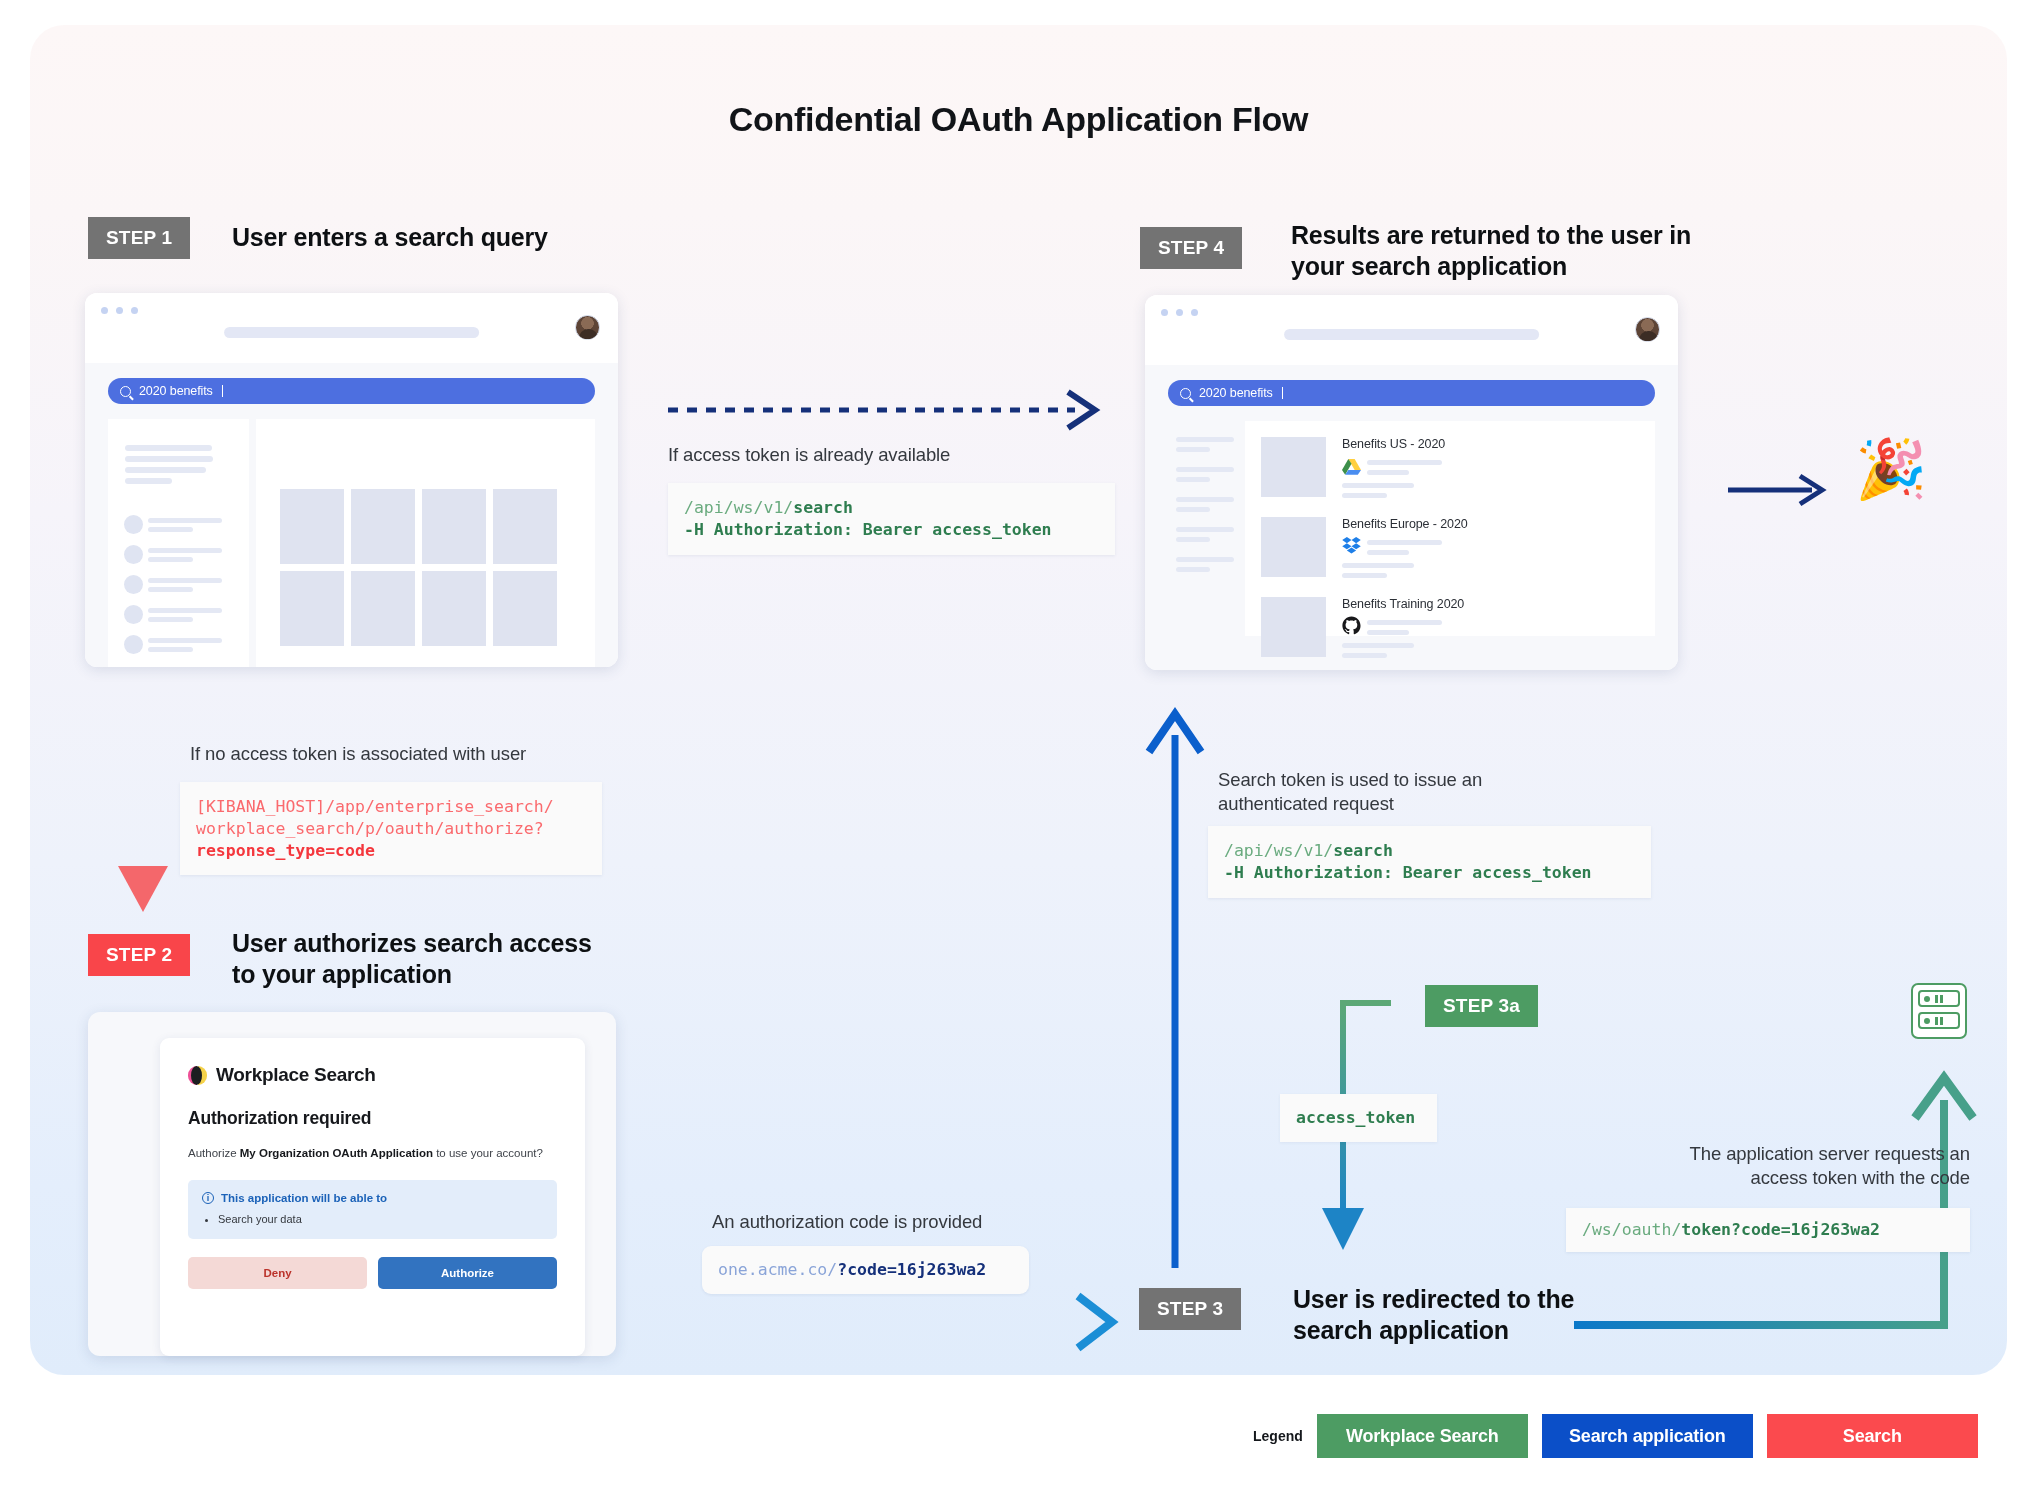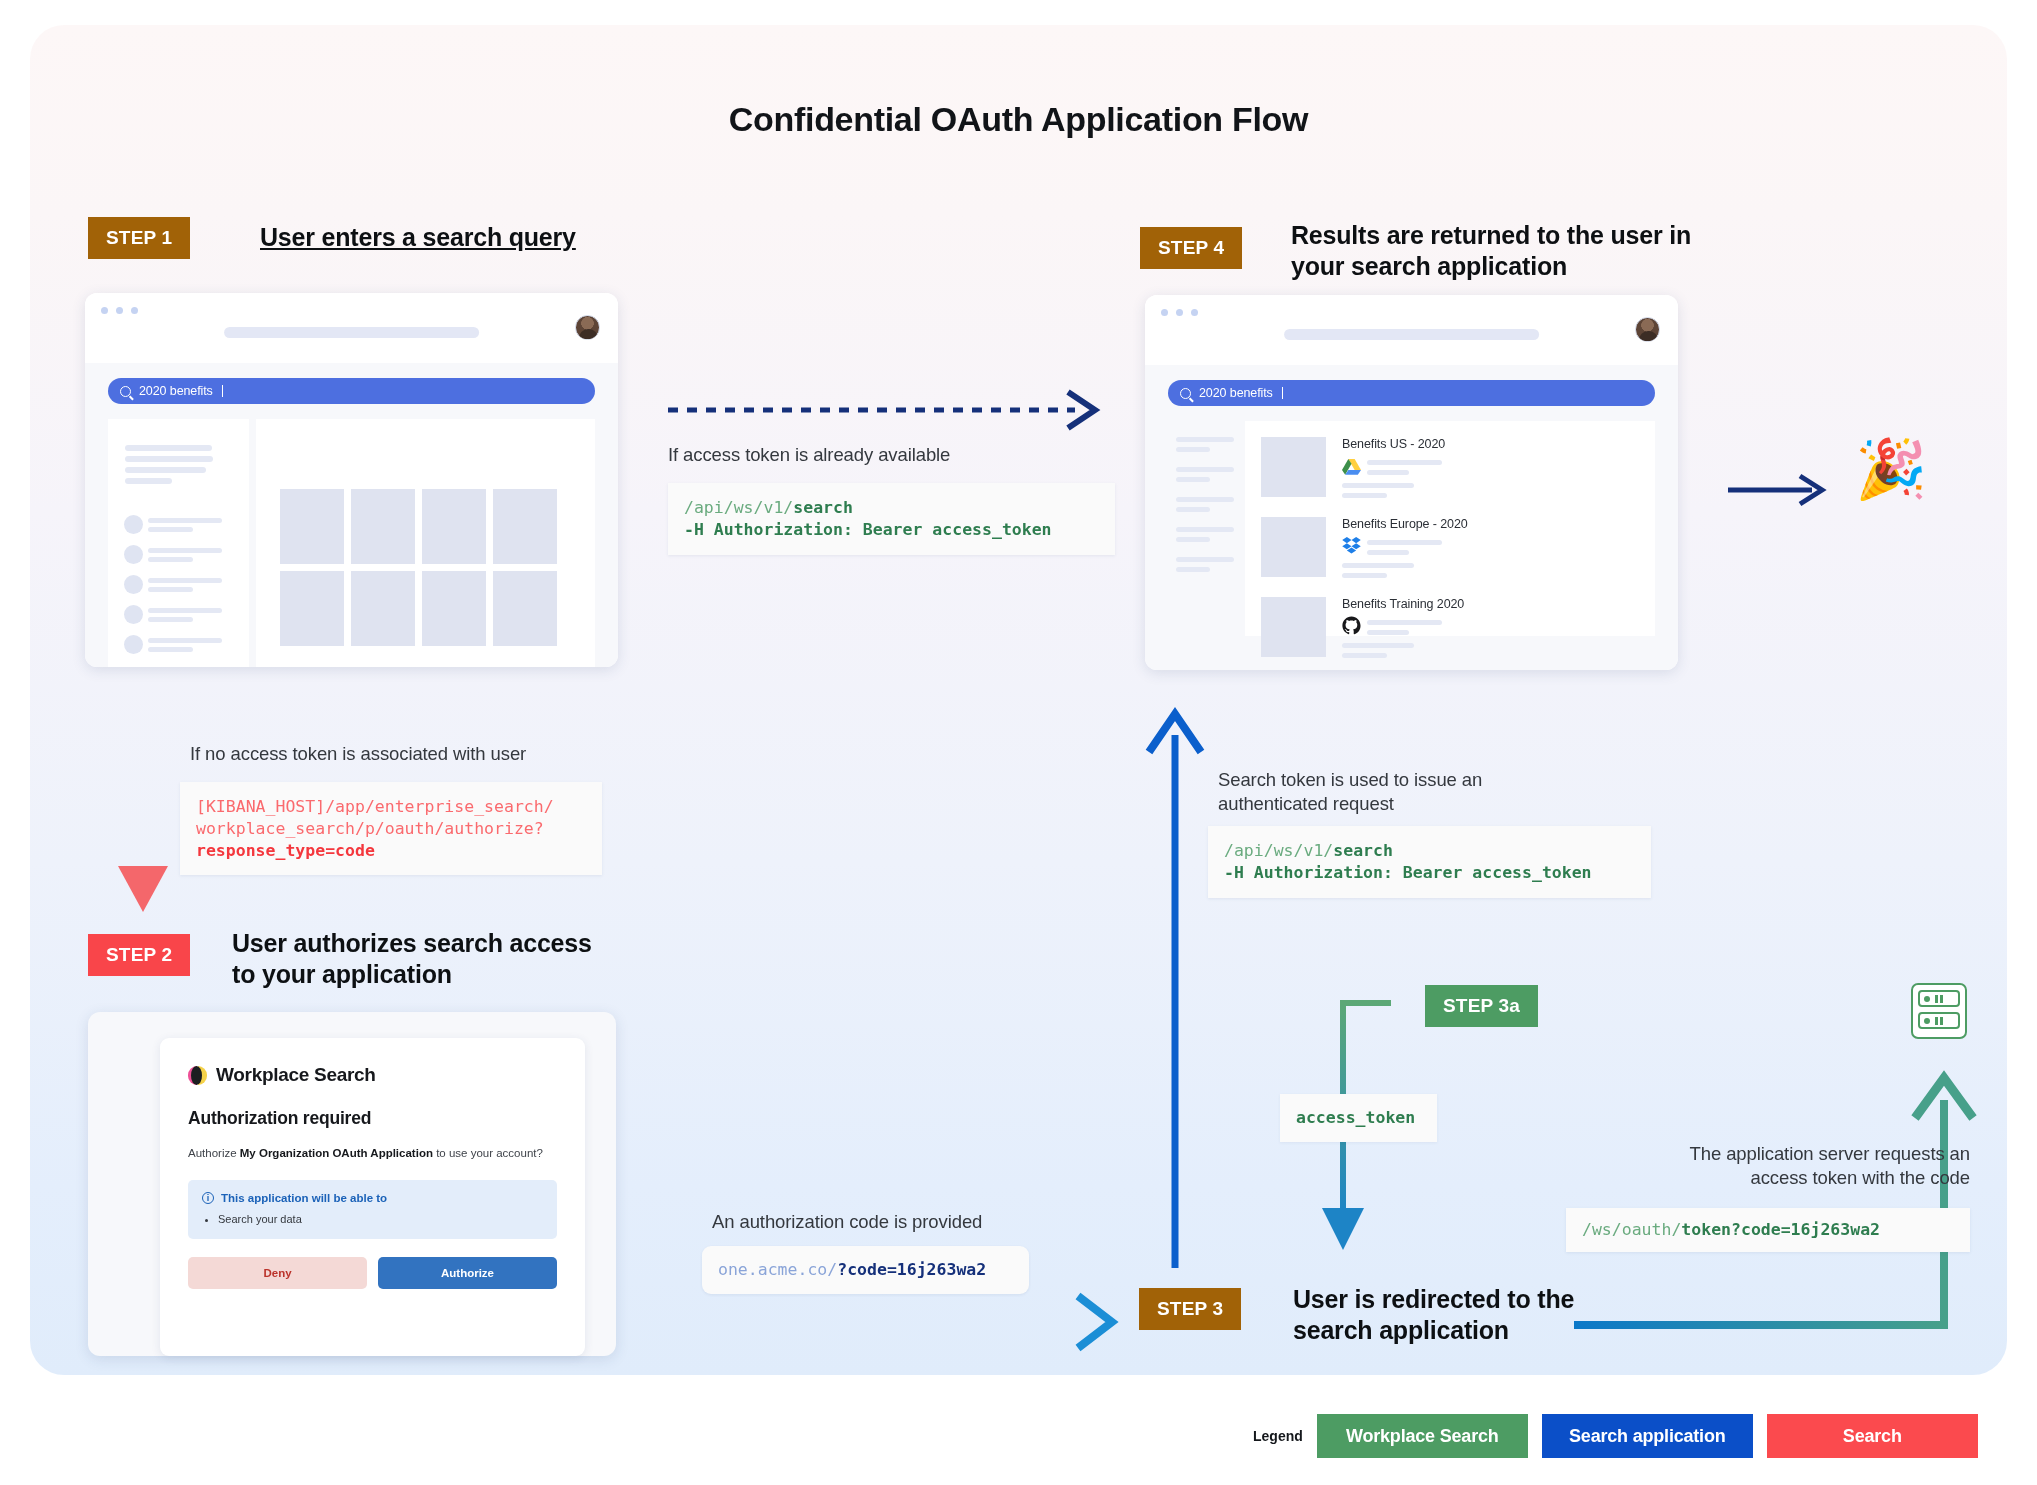--- a/index.html
+++ b/index.html
@@ -20,21 +20,21 @@
     position:absolute; left:0; top:100px; width:2037px; text-align:center;
     font-size:34px; font-weight:bold; color:#111418; letter-spacing:-0.3px;
   }
 
   
   .step-badge {
     position:absolute; display:flex; align-items:center; justify-content:center;
     color:#fff; font-weight:bold; font-size:19px; letter-spacing:.2px;
     height:42px; padding:0 18px;
   }
-  .badge-blue  { background:#a16207; }
+  .badge-blue  { background:#737373; }
   .badge-red   { background:#f9454a; }
   .badge-green { background:#4d9c63; }
 
   .step-title {
     position:absolute; font-size:25px; font-weight:bold; color:#0d1013;
     line-height:1.22; letter-spacing:-0.2px;
   }
 
   
   .mock {
@@ -218,21 +218,21 @@
       <polyline points="1915,1118 1944,1078 1973,1118" fill="none" stroke="#47a08a" stroke-width="9"></polyline>
     </g>
 
     <g>
       <line x1="1728" y1="490" x2="1812" y2="490" stroke="#15307a" stroke-width="5"></line>
       <polyline points="1800,476 1822,490 1800,504" fill="none" stroke="#15307a" stroke-width="5"></polyline>
     </g>
   </svg>
 
   <div class="step-badge badge-blue" style="left:88px; top:217px;">STEP 1</div>
-  <div class="step-title" style="left:260px; top:222px;text-decoration:underline;">User enters a search query</div>
+  <div class="step-title" style="left:232px; top:222px;">User enters a search query</div>
 
   <div class="mock" id="mock-step1" style="left:85px; top:293px; width:533px; height:374px;">
     <div class="mock-chrome">
       <div class="mock-dots">
           <i></i>
           <i></i>
           <i></i>
         </div>
       <div class="mock-urlbar"></div>
       <div class="mock-avatar"></div>

